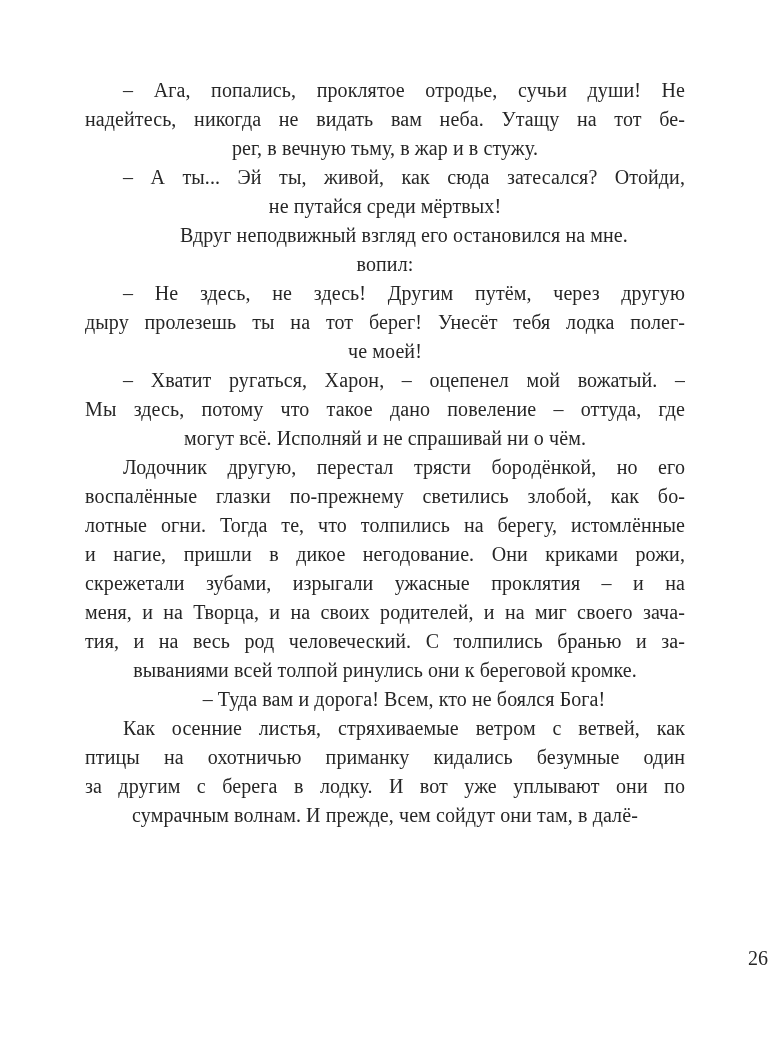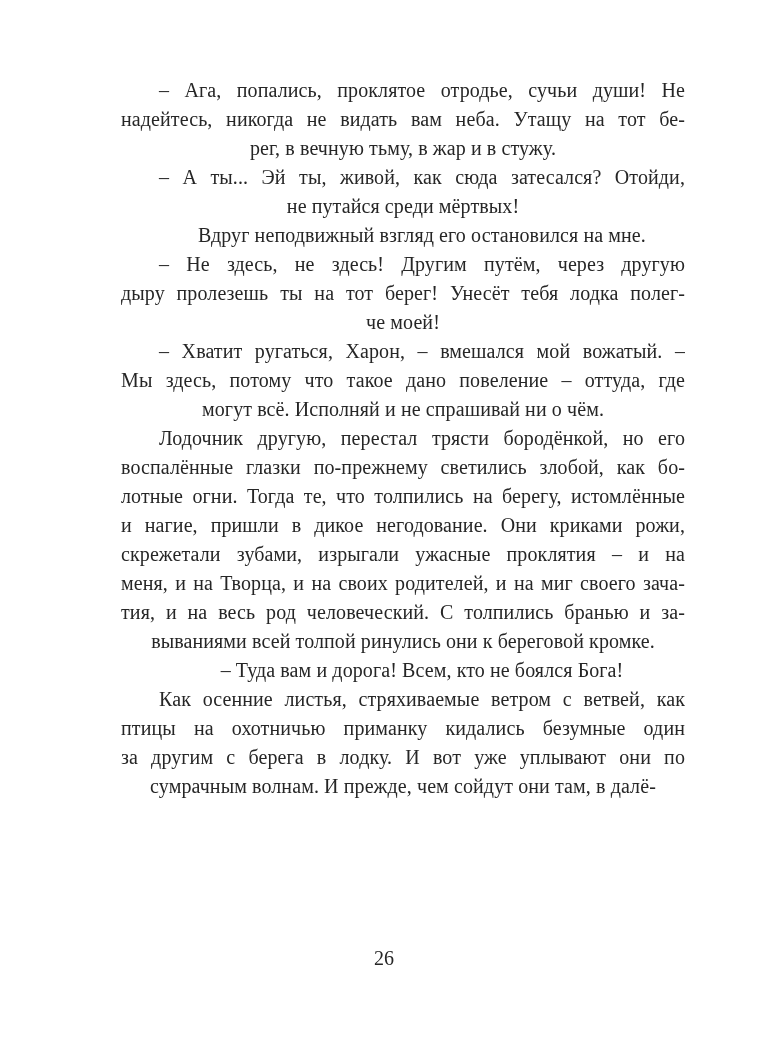--- a/index.html
+++ b/index.html
@@ -19,41 +19,41 @@
   .text-column {
     position: absolute;
     left: 85px;
     top: 76px;
     width: 600px;
     font-size: 20px;
     line-height: 29px;
     letter-spacing: 0.1px;
   }
   .paragraph { margin: 0; }
-  .line { white-space: normal; margin-left: 36px; }
+  .line { white-space: normal; }
   .line.first { text-indent: 38px; }
   
   .line.just {
     text-align: justify;
     height: 29px;
     overflow: hidden;
   }
   .line.just::after {
     content: "";
     display: inline-block;
     width: 100%;
     vertical-align: top;
   }
   .line.last { text-align: center; }
   .page-number {
     position: absolute;
     left: 0;
     right: 0;
     top: 944px;
-    text-align: center;
+    text-align: right;
     font-size: 20px;
     line-height: 29px;
     color: #262626;
   }
 </style>
 </head>
 <body>
 
 <div class="page">
   <div class="text-column">
@@ -63,28 +63,29 @@
         <div class="line last">рег, в вечную тьму, в жар и в стужу.</div>
       </div>
       <div class="paragraph">
         <div class="line just first">– А ты... Эй ты, живой, как сюда затесался? Отойди,</div>
         <div class="line last">не путайся среди мёртвых!</div>
       </div>
       <div class="paragraph">
         <div class="line last first">Вдруг неподвижный взгляд его остановился на мне.</div>
       </div>
       <div class="paragraph">
+        <div class="line last">вопил:</div>
       </div>
       <div class="paragraph">
         <div class="line just first">– Не здесь, не здесь! Другим путём, через другую</div>
         <div class="line just">дыру пролезешь ты на тот берег! Унесёт тебя лодка полег-</div>
         <div class="line last">че моей!</div>
       </div>
       <div class="paragraph">
-        <div class="line just first">– Хватит ругаться, Харон, – вмешался мой вожатый. –</div>
+        <div class="line just first">– Хватит ругаться, Харон, – оцепенел мой вожатый. –</div>
         <div class="line just">Мы здесь, потому что такое дано повеление – оттуда, где</div>
         <div class="line last">могут всё. Исполняй и не спрашивай ни о чём.</div>
       </div>
       <div class="paragraph">
         <div class="line just first">Лодочник другую, перестал трясти бородёнкой, но его</div>
         <div class="line just">воспалённые глазки по-прежнему светились злобой, как бо-</div>
         <div class="line just">лотные огни. Тогда те, что толпились на берегу, истомлённые</div>
         <div class="line just">и нагие, пришли в дикое негодование. Они криками рожи,</div>
         <div class="line just">скрежетали зубами, изрыгали ужасные проклятия – и на</div>
         <div class="line just">меня, и на Творца, и на своих родителей, и на миг своего зача-</div>

